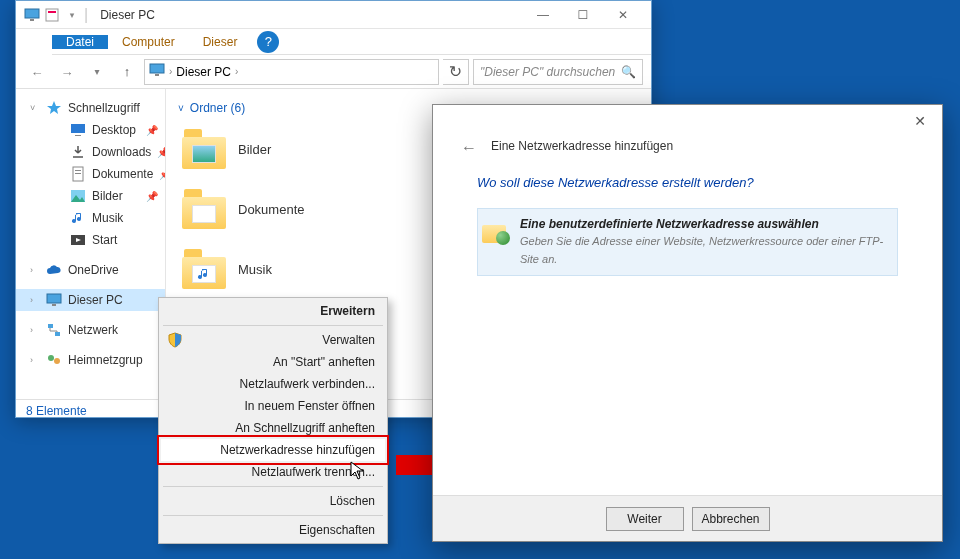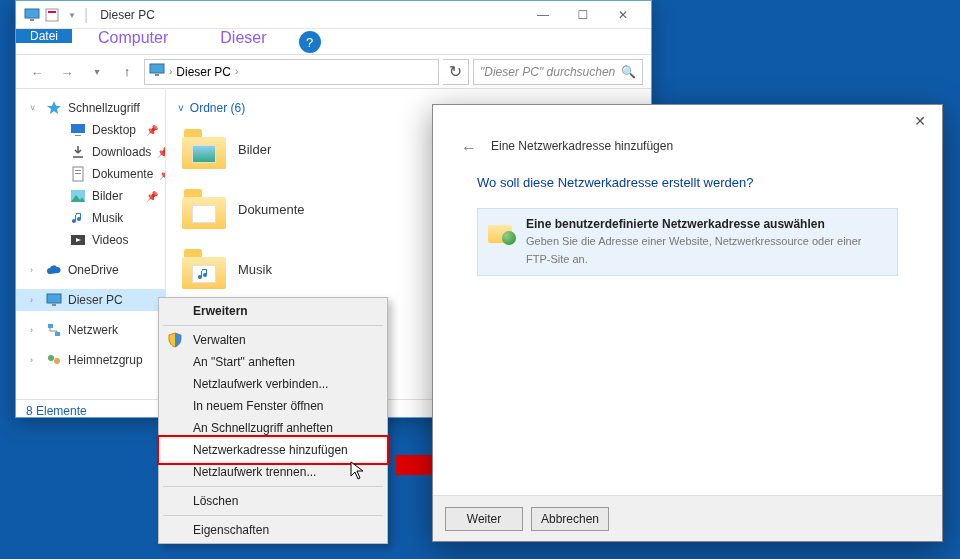--- a/index.html
+++ b/index.html
@@ -7,23 +7,23 @@
 
 
 .explorer { position: absolute; left: 15px; top: 0; width: 637px; height: 418px; background: #fff; border: 1px solid #6aa0d0; box-shadow: 0 4px 20px rgba(0,0,0,.3); }
 .titlebar { height: 28px; background: #fff; display: flex; align-items: center; padding: 0 8px; border-bottom: 1px solid #e5e5e5; }
 .titlebar .qat { display: flex; gap: 4px; align-items: center; }
 .titlebar .qat-icon { width: 16px; height: 16px; display: flex; align-items: center; justify-content: center; font-size: 11px; color: #555; }
 .titlebar .title { margin-left: 12px; font-size: 12px; color: #333; }
 .titlebar .winbtns { margin-left: auto; display: flex; }
 .titlebar .winbtn { width: 40px; height: 24px; display: flex; align-items: center; justify-content: center; font-size: 12px; color: #666; }
 
-.menubar { height: 26px; background: #fff; display: flex; align-items: flex-start; border-bottom: 1px solid #e0e0e0; }
+.menubar { height: 26px; background: #fff; display: flex; align-items: center; border-bottom: 1px solid #e0e0e0; margin-left: 36px; }
 .menubar .file { background: #1979ca; color: #fff; padding: 0 14px; display: flex; align-items: center; font-size: 12px; }
-.menubar .tab { padding: 0 26px; display: flex; align-items: center; font-size: 16px; color: #8b5cf6; }
+.menubar .tab { padding: 0 14px; display: flex; align-items: center; font-size: 12px; color: #a16207; }
 .menubar .help { margin-left: auto; width: 22px; height: 22px; border-radius: 50%; background: #1979ca; color: #fff; display: flex; align-items: center; justify-content: center; margin: 2px 6px; font-size: 13px; }
 
 .addrbar { height: 34px; display: flex; align-items: center; padding: 4px 8px; gap: 4px; border-bottom: 1px solid #e0e0e0; }
 .navbtn { width: 26px; height: 26px; display: flex; align-items: center; justify-content: center; color: #808080; font-size: 13px; }
 .navbtn.enabled { color: #333; }
 .breadcrumb { flex: 1; height: 26px; border: 1px solid #ccc; display: flex; align-items: center; padding: 0 4px; font-size: 12px; gap: 4px; }
 .breadcrumb .sep { color: #888; font-size: 10px; }
 .refresh { width: 26px; height: 26px; border: 1px solid #ccc; border-left: none; display: flex; align-items: center; justify-content: center; color: #555; }
 .searchbox { width: 170px; height: 26px; border: 1px solid #ccc; display: flex; align-items: center; padding: 0 6px; font-size: 12px; color: #888; font-style: italic; }
 .searchbox .mag { margin-left: auto; font-style: normal; }
@@ -45,46 +45,46 @@
 .folder-icon { width: 44px; height: 40px; position: relative; }
 .folder-back { position: absolute; width: 44px; height: 32px; bottom: 0; background: linear-gradient(#ffe9a6,#fccc5a); border-radius: 2px; }
 .folder-tab { position: absolute; width: 18px; height: 8px; top: 0; left: 2px; background: #fccc5a; border-radius: 2px 2px 0 0; }
 .folder-content { position: absolute; width: 24px; height: 18px; bottom: 6px; left: 10px; background: #fff; border: 1px solid #e0e0e0; }
 .folder-label { font-size: 13px; color: #333; }
 
 .statusbar { height: 22px; border-top: 1px solid #e0e0e0; display: flex; align-items: center; padding: 0 10px; font-size: 12px; color: #1560bd; }
 
 
 .ctxmenu { position: absolute; left: 158px; top: 297px; width: 230px; background: #f0f0f0; border: 1px solid #bcbcbc; box-shadow: 4px 4px 8px rgba(0,0,0,.25); padding: 2px; }
-.ctx-item { font-size: 12px; color: #222; padding: 4px 10px 4px 32px; position: relative; }
+.ctx-item { font-size: 12px; color: #222; padding: 4px 10px 4px 32px; position: relative; text-align: right; }
 .ctx-item.bold { font-weight: 600; }
 .ctx-item.highlighted { background: #fff; outline: 2px solid #e00000; outline-offset: 2px; }
 .ctx-sep { height: 1px; background: #d0d0d0; margin: 3px 2px; }
 .ctx-item .ic { position: absolute; left: 6px; top: 3px; width: 16px; height: 16px; }
 
 
 .arrow { position: absolute; left: 396px; top: 438px; width: 66px; height: 54px; }
 .arrow-stem { position: absolute; left: 0; top: 17px; width: 38px; height: 20px; background: #e00000; }
 .arrow-head { position: absolute; left: 36px; top: 0; width: 0; height: 0; border-left: 30px solid #e00000; border-top: 27px solid transparent; border-bottom: 27px solid transparent; }
 
 
 .wizard { position: absolute; left: 432px; top: 104px; width: 511px; height: 438px; background: #fff; border: 1px solid #888; box-shadow: 0 8px 30px rgba(0,0,0,.4); }
 .wizard-close { position: absolute; right: 6px; top: 4px; font-size: 14px; color: #555; padding: 4px 10px; }
 .wizard-header { padding: 32px 28px 0; display: flex; align-items: center; gap: 14px; }
 .wizard-back { font-size: 16px; color: #777; }
 .wizard-title { font-size: 12px; color: #333; }
-.wizard-body { padding: 20px 44px; }
+.wizard-body { padding: 20px 44px; font-style: italic; }
 .wizard-question { font-size: 13px; color: #003da5; margin-bottom: 18px; }
-.wizard-option { background: #eaf3fb; border: 1px solid #cde2f3; padding: 8px 10px; display: flex; gap: 10px; }
+.wizard-option { background: #eaf3fb; border: 1px solid #cde2f3; padding: 8px 4px; display: flex; gap: 10px; }
 .wizard-option .oic { width: 28px; height: 28px; flex-shrink: 0; position: relative; }
 .wizard-option .oic .fld { position: absolute; width: 24px; height: 18px; bottom: 2px; left: 0; background: linear-gradient(#ffe9a6,#fccc5a); border-radius: 2px; }
 .wizard-option .oic .globe { position: absolute; width: 14px; height: 14px; bottom: 0; right: 0; background: radial-gradient(circle at 30% 30%, #8fd18f, #2a8a2a); border-radius: 50%; }
 .wizard-option .otxt strong { font-size: 12px; color: #222; display: block; }
 .wizard-option .otxt span { font-size: 11px; color: #777; }
-.wizard-footer { position: absolute; bottom: 0; left: 0; right: 0; height: 46px; border-top: 1px solid #ddd; background: #f0f0f0; display: flex; align-items: center; justify-content: flex-start; padding: 0 12px; gap: 8px; }
+.wizard-footer { position: absolute; bottom: 0; left: 0; right: 0; height: 46px; border-top: 1px solid #ddd; background: #f0f0f0; display: flex; align-items: center; justify-content: center; padding: 0 12px; gap: 8px; }
 .wizard-btn { min-width: 78px; height: 24px; border: 1px solid #999; background: #e9e9e9; font-size: 12px; color: #222; display: flex; align-items: center; justify-content: center; }
 
 
 .svg-ic { width: 16px; height: 16px; }
 
 
 .cursor { position: absolute; left: 350px; top: 461px; width: 16px; height: 20px; pointer-events: none; }
 </style>
 </head>
 <body>
@@ -202,21 +202,21 @@
           </span>
           <span>Musik</span>
         </div>
       <div class="side-item sub">
           <span class="ic">
             <svg class="svg-ic" viewBox="0 0 16 16">
               <rect x="1" y="3" width="14" height="10" fill="#444"></rect>
               <polygon points="6,6 11,8 6,10" fill="#fff"></polygon>
             </svg>
           </span>
-          <span>Videos</span>
+          <span>Start</span>
         </div>
       <div class="side-group-gap"></div>
       <div class="side-item">
           <span class="chev">›</span>
           <span class="ic">
             <svg class="svg-ic" viewBox="0 0 16 16">
               <path d="M4 12a3 3 0 010-6 4 4 0 017-1 3 3 0 011 6z" fill="#1f6fc2"></path>
             </svg>
           </span>
           <span>OneDrive</span>

